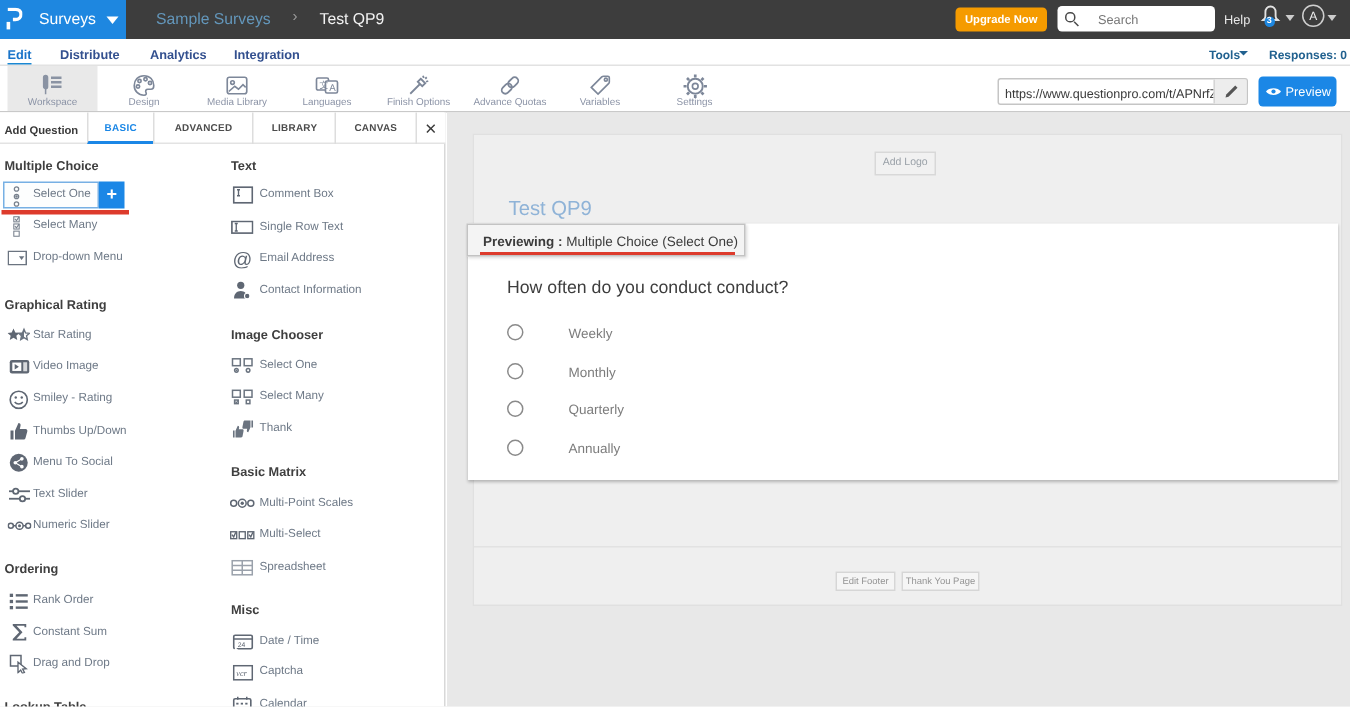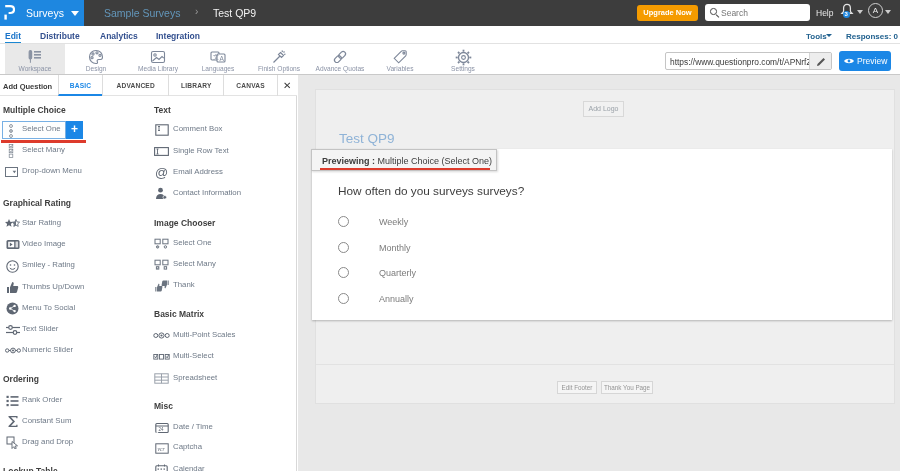--- a/index.html
+++ b/index.html
@@ -13,21 +13,21 @@
 #surveys { left:26px; top:6.5px; color:#fff; font-size:10.5px; }
 .caret { width:0; height:0; border-left:4px solid transparent; border-right:4px solid transparent; border-top:5px solid #fff; }
 #surveycaret { left:71px; top:11px; }
 #crumb1 { left:104px; top:6.5px; color:#6396ba; font-size:10.5px; }
 #crumbsep { left:195px; top:5.5px; color:#9a9a9a; font-size:10px; }
 #crumb2 { left:213px; top:6.5px; color:#f2f2f2; font-size:10.5px; }
 #upgrade { left:637px; top:5px; width:61px; height:16px; background:#f59b00; border-radius:3px; color:#fff; font-size:7.5px; font-weight:bold; text-align:center; line-height:16px; }
 #search { left:705px; top:4px; width:105px; height:17px; background:#fff; border-radius:3px; }
 #search span.mag { position:absolute; left:5px; top:4px; width:6.5px; height:6.5px; border:1.2px solid #4a4a4a; border-radius:50%; }
 #search span.maghandle { position:absolute; left:10.8px; top:10.2px; width:4px; height:1.3px; background:#4a4a4a; transform:rotate(45deg); transform-origin:0 50%; }
-#search span.ph { position:absolute; left:16px; top:3.5px; color:#757575; font-size:8.5px; }
+#search span.ph { position:absolute; left:27px; top:3.5px; color:#757575; font-size:8.5px; }
 #helptxt { left:816px; top:8px; color:#e8e8e8; font-size:8.5px; }
 #badge { left:842.5px; top:10.5px; width:7.5px; height:7.5px; background:#1e87e0; border-radius:50%; color:#fff; font-size:6px; font-weight:bold; text-align:center; line-height:7.5px; }
 #bellcaret { left:857px; top:10px; border-left:3.5px solid transparent; border-right:3.5px solid transparent; border-top:4px solid #ccc; }
 #avatar { left:868px; top:3px; width:15px; height:15px; border:1.2px solid #cfcfcf; border-radius:50%; color:#eee; font-size:8px; text-align:center; line-height:13px; }
 #avcaret { left:885px; top:10px; border-left:3.5px solid transparent; border-right:3.5px solid transparent; border-top:4px solid #ccc; }
 
 
 #navrow { left:0; top:26px; width:900px; height:18px; background:#fff; border-bottom:1px solid #e2e2e2; }
 .navitem { position:absolute; top:31px; font-size:8.5px; color:#33508f; font-weight:bold; }
 #nav-edit { left:5px; color:#1a74c9; border-bottom:1px solid #1a87d2; padding-bottom:0.5px; }
@@ -485,21 +485,21 @@
 </div>
 
 <div class="abs" id="content"></div>
 <div class="abs" id="card"></div>
 <div class="abs" id="addlogo">Add Logo</div>
 <div class="abs" id="testqp9">Test QP9</div>
 <div class="abs" id="whitepanel"></div>
 <div class="abs" id="prevbox"></div>
 <div class="abs" id="prevtext"><b>Previewing :</b> Multiple Choice (Select One)</div>
 <div class="abs" id="redline2"></div>
-<div class="abs" id="question">How often do you surveys surveys?</div>
+<div class="abs" id="question">How often do you conduct conduct?</div>
 <div class="radio" style="left:338px; top:216px"></div>
 <div class="rlabel" style="left:359px; top:217px">Weekly</div>
 <div class="radio" style="left:338px; top:242px"></div>
 <div class="rlabel" style="left:359px; top:243px">Monthly</div>
 <div class="radio" style="left:338px; top:267px"></div>
 <div class="rlabel" style="left:359px; top:268px">Quarterly</div>
 <div class="radio" style="left:338px; top:293px"></div>
 <div class="rlabel" style="left:359px; top:294px">Annually</div>
 <div class="abs" id="footline"></div>
 <div class="footbtn" style="left:557px; width:40px">Edit Footer</div>

